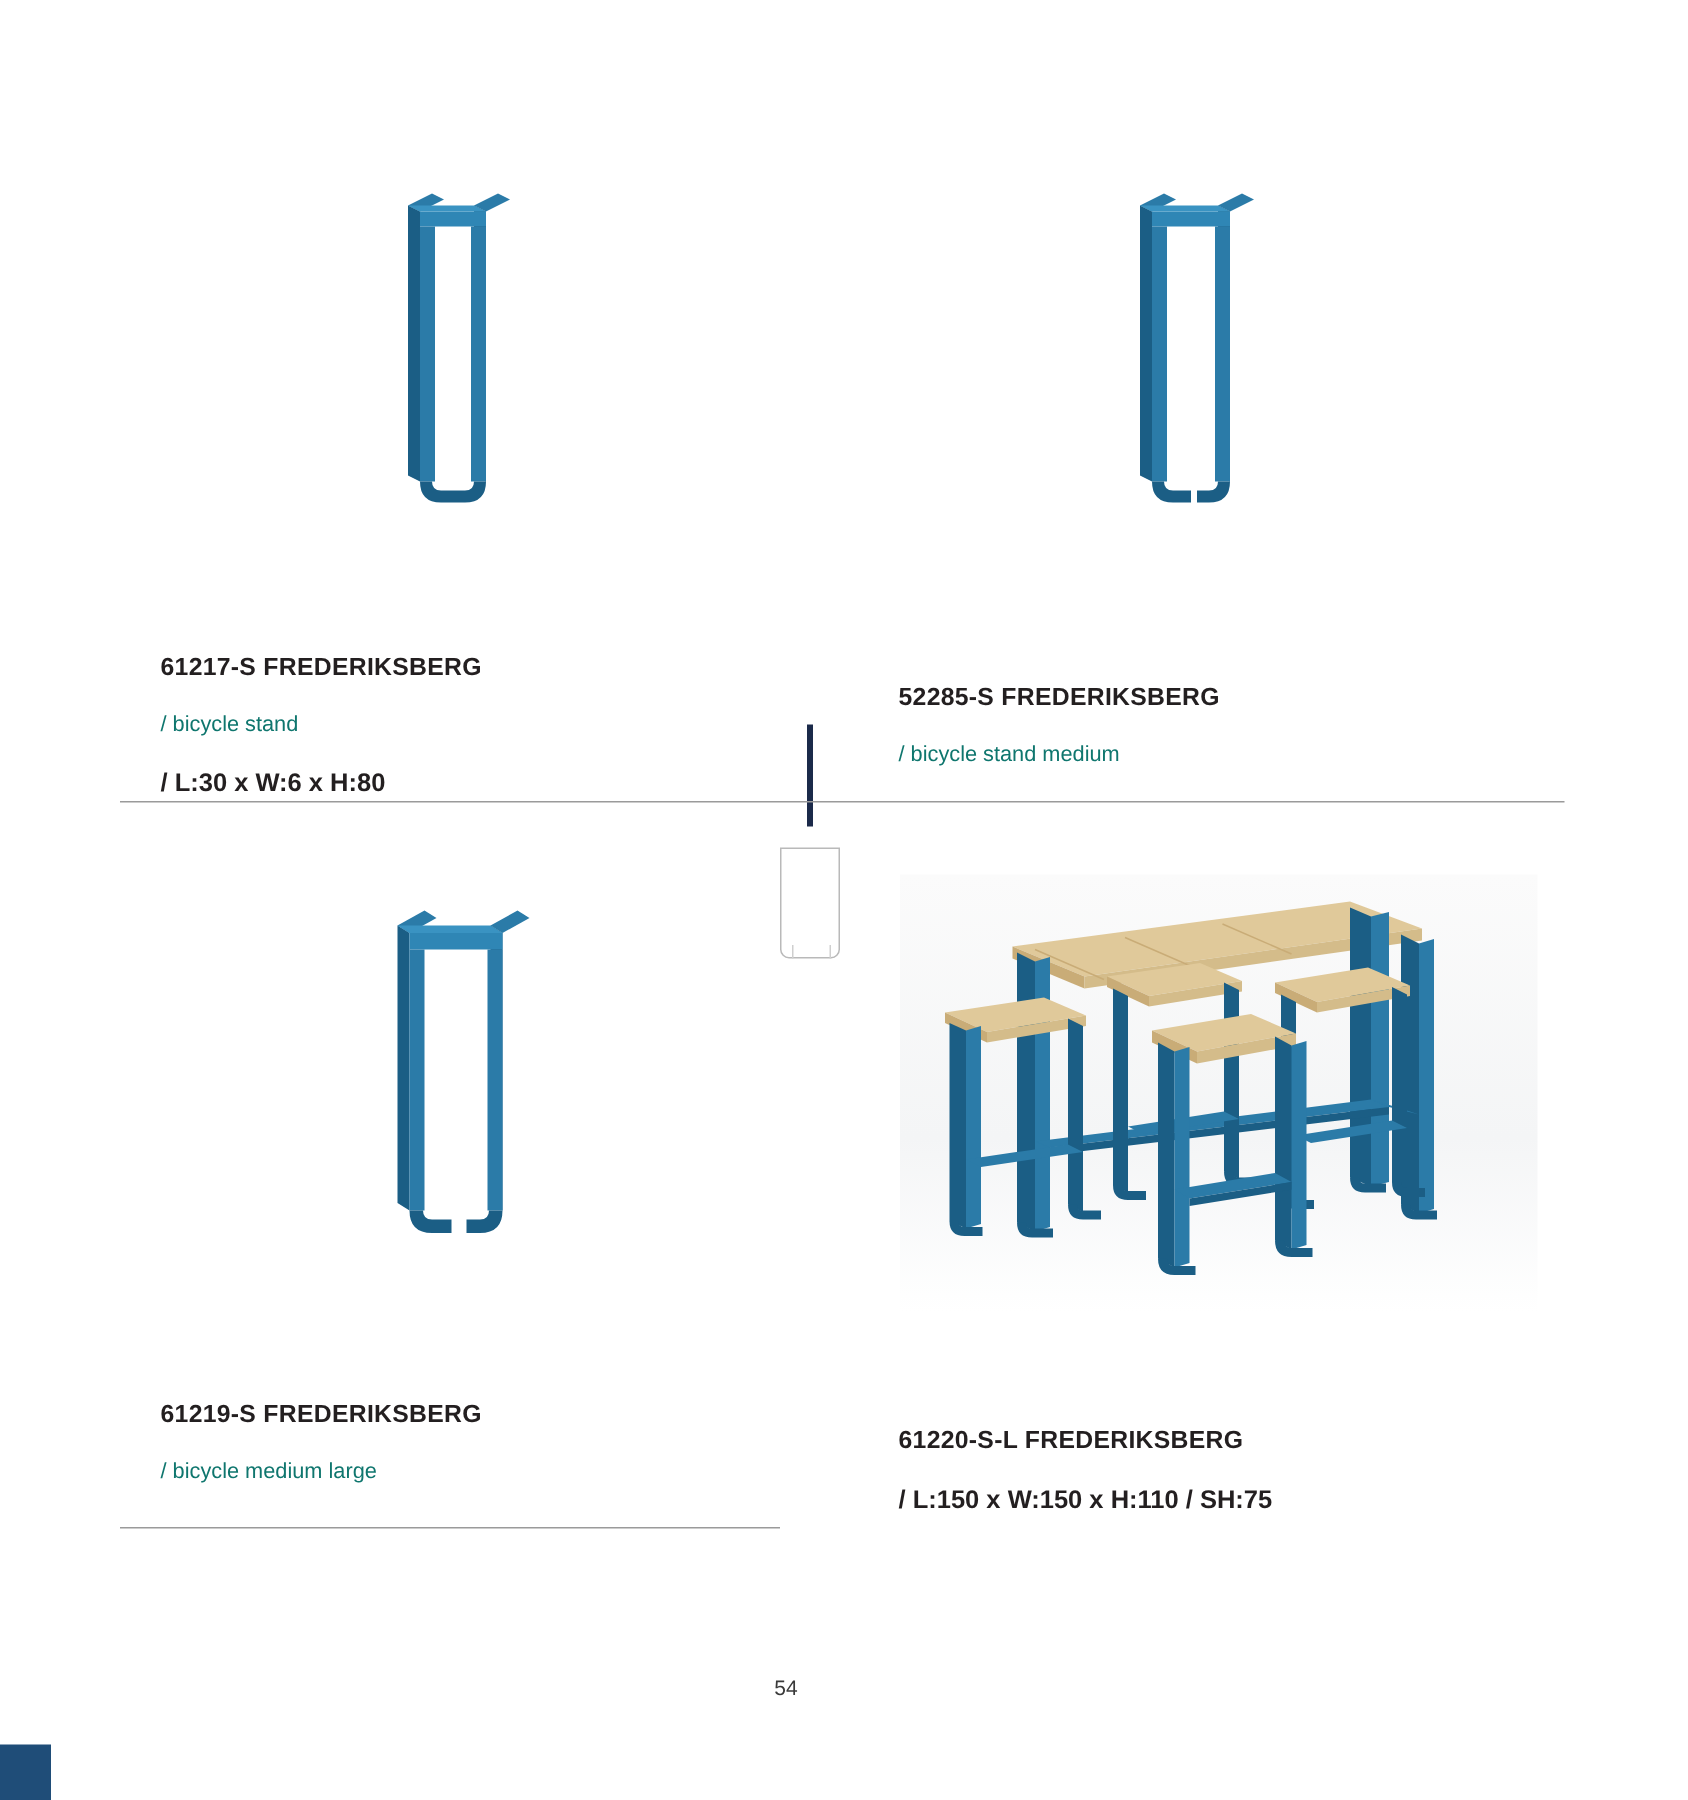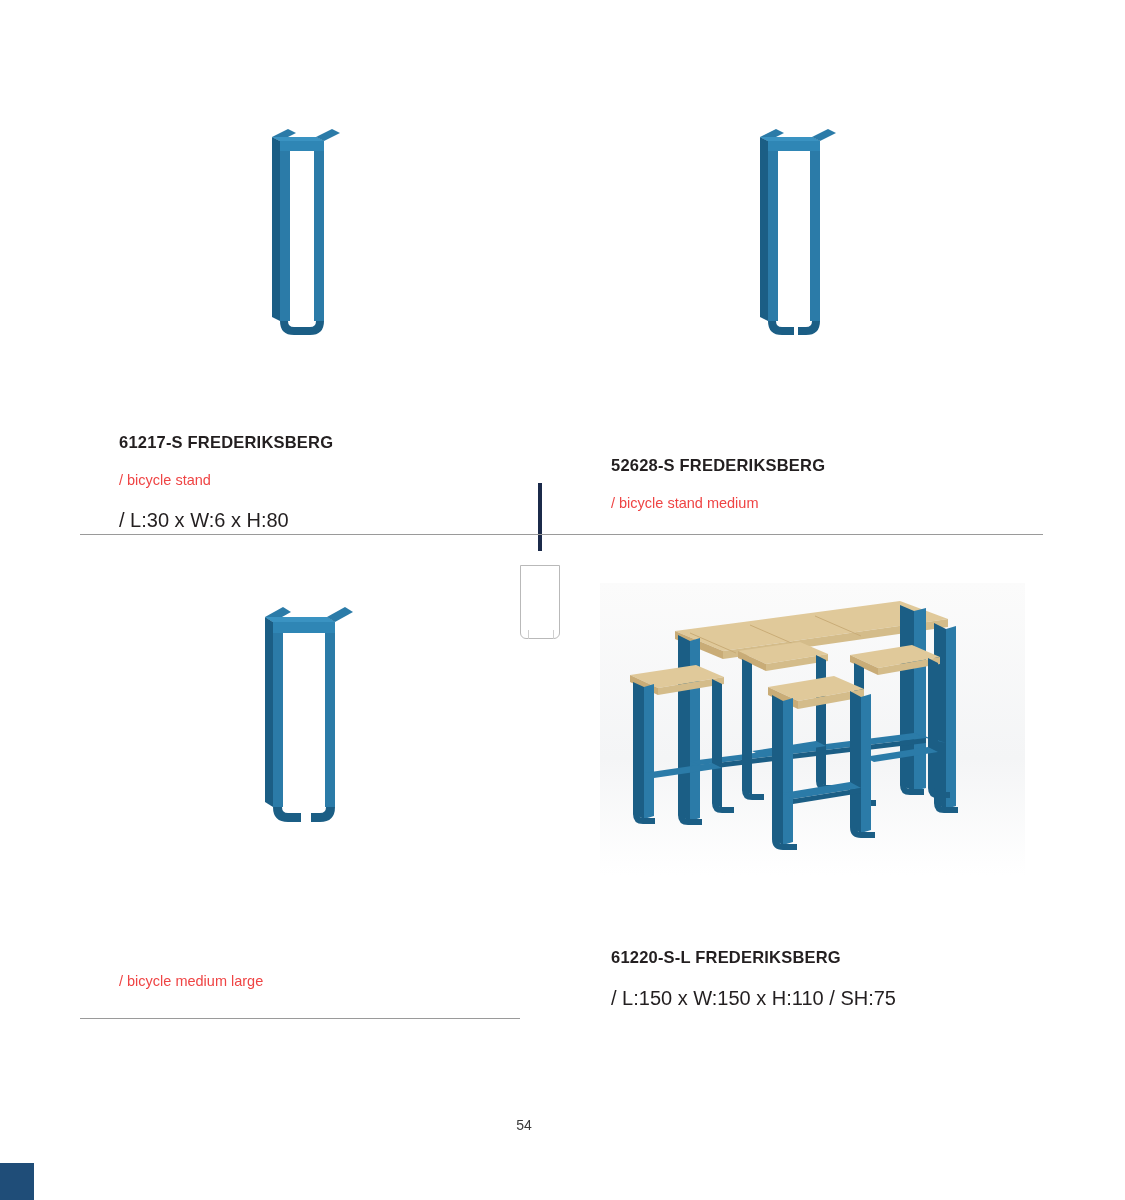--- a/index.html
+++ b/index.html
@@ -32,46 +32,46 @@
   .cell-4 { left: 572px; top: 575px; width: 465px; height: 450px; }
 
   .image-area {
     position: relative;
     width: 465px;
     height: 285px;
   }
 
   .caption {
     position: absolute;
-    left: 39px;
+    left: 27px;
     bottom: 0;
     width: 420px;
   }
   .cell-1 .caption, .cell-2 .caption { bottom: 8px; }
   .cell-3 .caption, .cell-4 .caption { bottom: 15px; }
 
   .title {
     font-size: 16.5px;
     font-weight: bold;
     letter-spacing: 0.2px;
     color: #231f20;
     margin: 0 0 20px 0;
     white-space: nowrap;
   }
   .subtitle {
     font-size: 14.5px;
-    color: #ef4444;
+    color: #0f766e;
     margin: 0 0 21px 0;
     font-weight: normal;
   }
   .dims {
-    font-size: 20px;
+    font-size: 17px;
     color: #231f20;
     margin: 0;
-    font-weight: normal;
+    font-weight: bold;
   }
 
   
   .rule {
     position: absolute;
     height: 1px;
     background: #9a9a9a;
   }
   .rule-top { left: 80px;  top: 534px; width: 963px; }
   .rule-bottom { left: 80px; top: 1018px; width: 440px; }
@@ -188,21 +188,21 @@
         <polygon points="28,16 80,16 80,26 28,26" fill="#2f86b5"></polygon>
         <polygon points="20,12 72,12 80,16 28,16" fill="#3a93c2"></polygon>
         <polygon points="28,26 38,26 38,196 28,196" fill="#2b7ba8"></polygon>
         <polygon points="70,26 80,26 80,196 70,196" fill="#2b7ba8"></polygon>
         <path d="M28 196 q0 14 14 14 l12 0 l0 -8 l-12 0 q-6 0 -6 -6 z" fill="#1b5e85"></path>
         <path d="M80 196 q0 14 -14 14 l-8 0 l0 -8 l8 0 q6 0 6 -6 z" fill="#1b5e85"></path>
       </svg>
     </div>
 
     <div class="caption">
-      <div class="title">52628-S FREDERIKSBERG</div>
+      <div class="title">52285-S FREDERIKSBERG</div>
       <div class="subtitle">/ bicycle stand medium</div>
     </div>
   </div>
 
   <div class="rule rule-top"></div>
 
   <div class="cell cell-3">
     <div class="image-area">
       <svg class="stand" style="left:165px; top:28px;" width="130" height="230" viewBox="0 0 130 230">
         <polygon points="20,14 38,4 46,9 28,19" fill="#2b7ba8"></polygon>
@@ -212,20 +212,21 @@
         <polygon points="28,19 90,19 90,30 28,30" fill="#2f86b5"></polygon>
         <polygon points="20,14 82,14 90,19 28,19" fill="#3a93c2"></polygon>
         <polygon points="28,30 38,30 38,204 28,204" fill="#2b7ba8"></polygon>
         <polygon points="80,30 90,30 90,204 80,204" fill="#2b7ba8"></polygon>
         <path d="M28 204 q0 15 15 15 l13 0 l0 -9 l-13 0 q-6 0 -6 -6 z" fill="#1b5e85"></path>
         <path d="M90 204 q0 15 -15 15 l-9 0 l0 -9 l9 0 q6 0 6 -6 z" fill="#1b5e85"></path>
       </svg>
     </div>
 
     <div class="caption">
+      <div class="title">61219-S FREDERIKSBERG</div>
       <div class="subtitle">/ bicycle medium large</div>
     </div>
   </div>
 
   <div class="cell cell-4">
     <div class="image-area">
       <div class="barset">
         <svg width="425" height="292" viewBox="0 0 425 292">
 
           <polygon points="75,48 300,18 348,36 123,68" fill="#e0c99a"></polygon>

